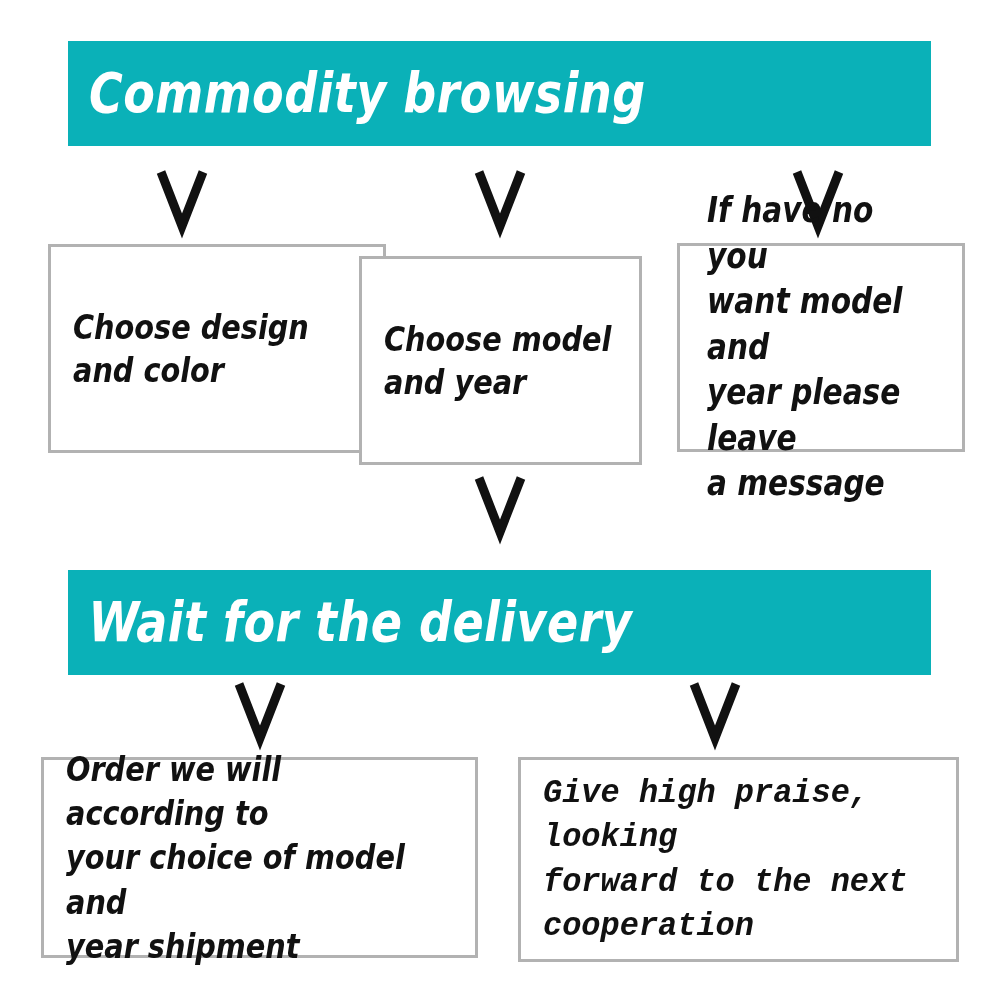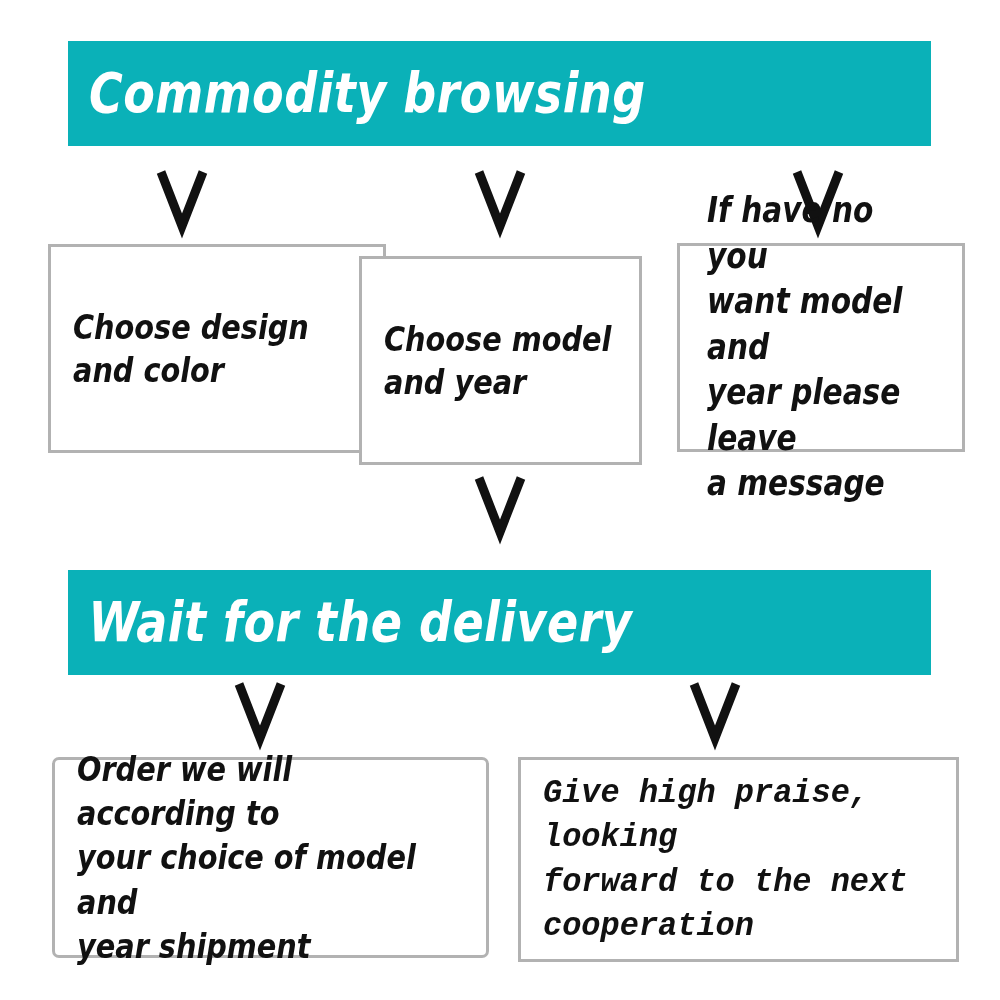--- a/index.html
+++ b/index.html
@@ -145,21 +145,21 @@
       <path d="M3 3 L24 57 L45 3" fill="none" stroke="#111111" stroke-width="9" stroke-linecap="butt" stroke-linejoin="miter"></path>
     </svg>
   </div>
 
   <div class="chevron" style="left:691px; top:681px; width:48px; height:62px;">
     <svg width="48" height="62" viewBox="0 0 48 62" aria-hidden="true">
       <path d="M3 3 L24 57 L45 3" fill="none" stroke="#111111" stroke-width="9" stroke-linecap="butt" stroke-linejoin="miter"></path>
     </svg>
   </div>
 
-  <div class="step-box wide" style="left: 52px; top: 757px; width: 437px; height: 201px; border-color: rgb(178, 178, 178); border-radius: 7px;">
+  <div class="step-box wide" style="left: 41px; top: 757px; width: 437px; height: 201px; border-color: rgb(178, 178, 178);">
     <div class="step-text" style="color: rgb(17, 17, 17);">
       <div>Order we will according to</div>
       <div>your choice of model and</div>
       <div>year shipment</div>
     </div>
   </div>
 
   <div class="step-box wide" style="left: 518px; top: 757px; width: 441px; height: 205px; border-color: rgb(178, 178, 178); font-family: Liberation Mono, monospace;">
     <div class="step-text" style="color: rgb(17, 17, 17);">
       <div>Give high praise, looking</div>

